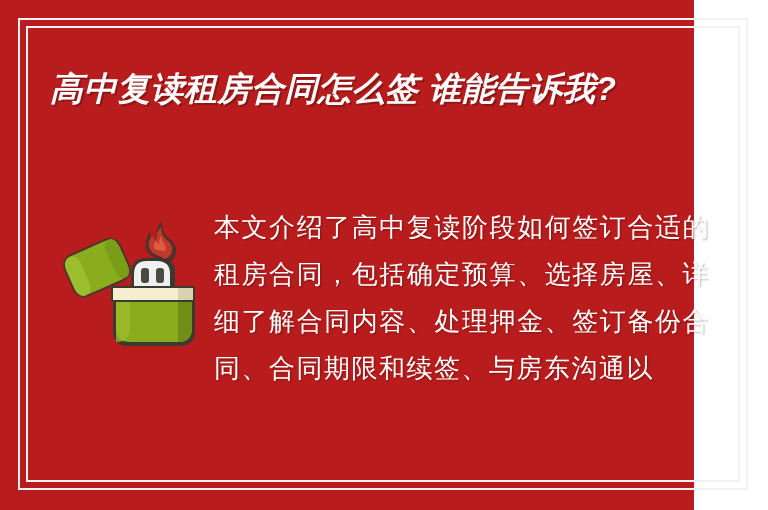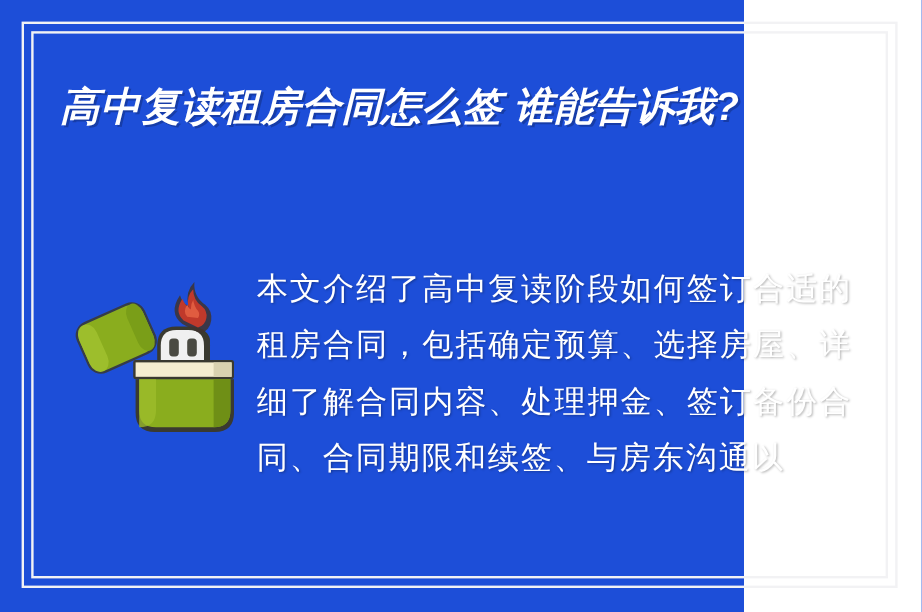--- a/index.html
+++ b/index.html
@@ -8,23 +8,23 @@
   }
   body {
     width: 768px;
     height: 510px;
     overflow: hidden;
     font-family: "Liberation Sans", sans-serif;
   }
 
   #card {
     position: relative;
-    width: 620px;
+    width: 694px;
     height: 510px;
-    background: #1d4ed8;
+    background: #b91c1c;
     box-sizing: border-box;
   }
 
   
   .frame-outer {
     position: absolute;
     left: 18px;
     top: 18px;
     width: 730px;
     height: 472px;
@@ -56,21 +56,21 @@
     line-height: 46px;
     letter-spacing: 0.5px;
     white-space: pre-line;
     text-shadow: 2px 2px 0 rgba(0,0,0,0.22);
   }
 
   
   #content {
     position: absolute;
     left: 50px;
-    top: 218px;
+    top: 204px;
     width: 660px;
     display: flex;
     flex-direction: row;
     align-items: flex-start;
   }
 
   #illustration {
     width: 150px;
     flex: 0 0 150px;
     padding-top: 8px;

